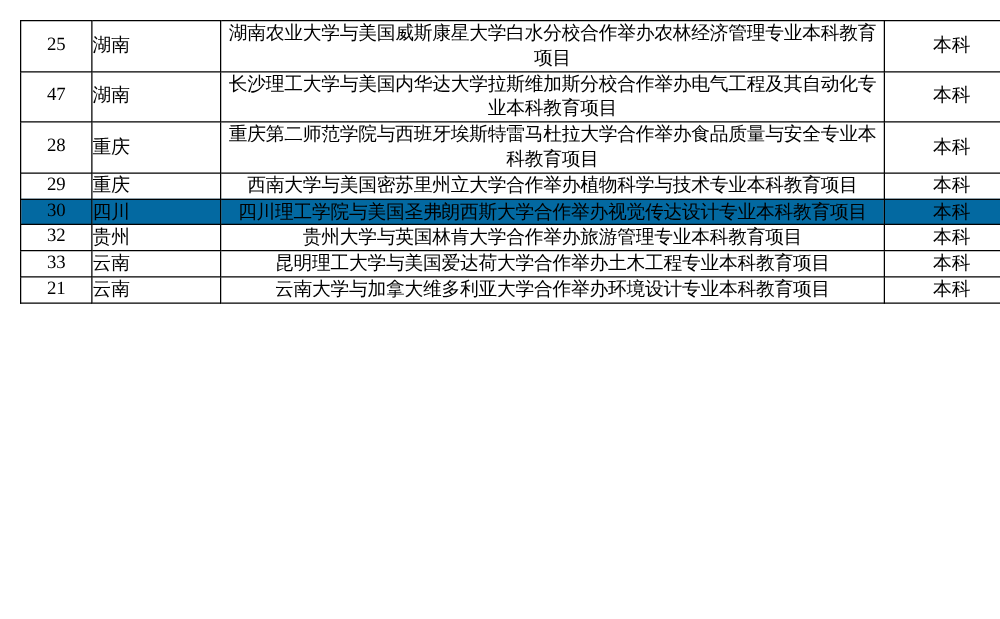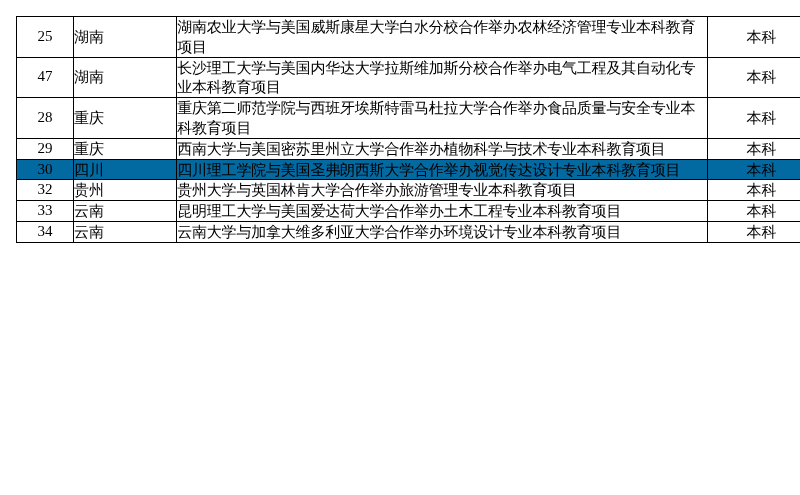--- a/index.html
+++ b/index.html
@@ -37,21 +37,21 @@
   td.cell-index {
     text-align: center;
     font-family: "Liberation Serif", serif;
     font-size: 16px;
   }
   td.cell-region {
     text-align: left;
     font-size: 15px;
   }
   td.cell-name {
-    text-align: left;
+    text-align: center;
     padding: 2px 3px 2px 5px;
     letter-spacing: -0.2px;
   }
   td.cell-level {
     text-align: center;
     font-size: 15px;
   }
   tr.row-highlight td {
     background: #0369a1;
   }
@@ -121,21 +121,21 @@
     </tr>
     <tr>
       <td class="cell-index">33</td>
       <td class="cell-region">云南</td>
       <td class="cell-name">
           <span class="name-text">昆明理工大学与美国爱达荷大学合作举办土木工程专业本科教育项目</span>
         </td>
       <td class="cell-level">本科</td>
     </tr>
     <tr>
-      <td class="cell-index">34</td>
+      <td class="cell-index">21</td>
       <td class="cell-region">云南</td>
       <td class="cell-name">
           <span class="name-text">云南大学与加拿大维多利亚大学合作举办环境设计专业本科教育项目</span>
         </td>
       <td class="cell-level">本科</td>
     </tr>
   </tbody>
 </table>
 
 </body></html>

